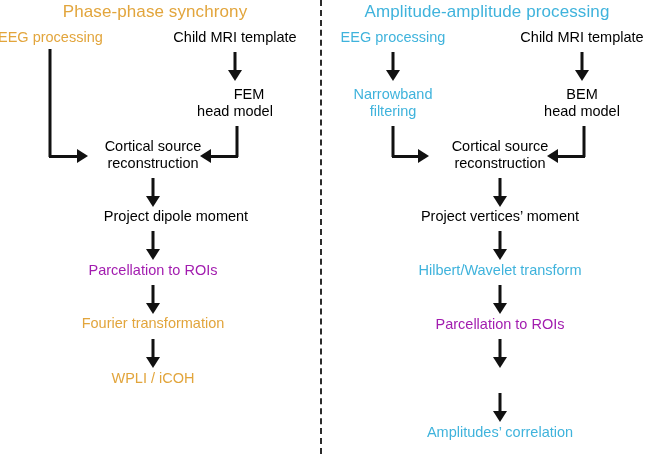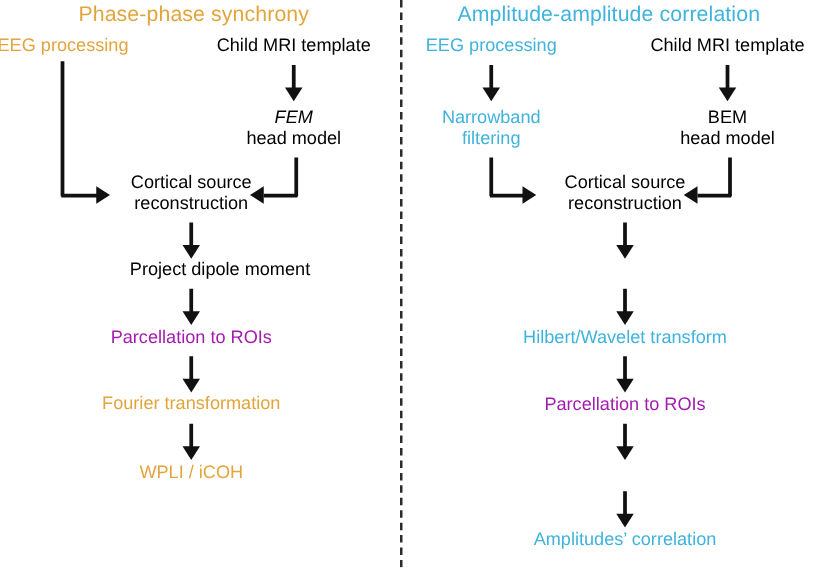--- a/index.html
+++ b/index.html
@@ -88,21 +88,21 @@
 
   <div class="node title c-orange" style="left:155px; top:2px;">Phase-phase synchrony</div>
 
   <div class="node left-anchor c-orange" style="left:-2px; top:29px;">EEG processing</div>
 
   <div class="node c-black" style="left:235px; top:29px;">Child MRI template</div>
 
   <div class="vline" style="left:235px; top:52px; height:20px;"></div>
   <div class="arrow-down" style="left:235px; top:70px;"></div>
 
-  <div class="node c-black" style="left:235px; top:86px;font-style:italic;">FEM</div>
+  <div class="node c-black" style="left:249px; top:86px;">FEM</div>
   <div class="node c-black" style="left:235px; top:103px;">head model</div>
 
   <div class="vline" style="left:50px; top:49px; height:108px;"></div>
   <div class="hline" style="left:49px; top:155px; width:30px;"></div>
   <div class="arrow-right" style="left:77px; top:149px;"></div>
 
   <div class="vline" style="left:237px; top:126px; height:31px;"></div>
   <div class="hline" style="left:211px; top:155px; width:27px;"></div>
   <div class="arrow-left" style="left:200px; top:149px;"></div>
 
@@ -124,21 +124,21 @@
 
   <div class="node c-orange" style="left:153px; top:315px;">Fourier transformation</div>
 
   <div class="vline" style="left:153px; top:339px; height:20px;"></div>
   <div class="arrow-down" style="left:153px; top:357px;"></div>
 
   <div class="node c-orange" style="left:153px; top:370px;">WPLI / iCOH</div>
 
   <div class="divider" style="left:320px;"></div>
 
-  <div class="node title c-blue" style="left:487px; top:2px;">Amplitude-amplitude correlation</div>
+  <div class="node title c-blue" style="left:487px; top:2px;">Amplitude-amplitude processing</div>
 
   <div class="node c-blue" style="left:393px; top:29px;">EEG processing</div>
 
   <div class="node c-black" style="left:582px; top:29px;">Child MRI template</div>
 
   <div class="vline" style="left:393px; top:52px; height:20px;"></div>
   <div class="arrow-down" style="left:393px; top:70px;"></div>
 
   <div class="node c-blue" style="left:393px; top:86px;">Narrowband</div>
   <div class="node c-blue" style="left:393px; top:103px;">filtering</div>
@@ -156,20 +156,21 @@
   <div class="vline" style="left:584px; top:126px; height:31px;"></div>
   <div class="hline" style="left:558px; top:155px; width:27px;"></div>
   <div class="arrow-left" style="left:547px; top:149px;"></div>
 
   <div class="node c-black" style="left:500px; top:138px;">Cortical source</div>
   <div class="node c-black" style="left:500px; top:155px;">reconstruction</div>
 
   <div class="vline" style="left:500px; top:178px; height:20px;"></div>
   <div class="arrow-down" style="left:500px; top:196px;"></div>
 
+  <div class="node c-black" style="left:500px; top:208px;">Project vertices’ moment</div>
 
   <div class="vline" style="left:500px; top:231px; height:20px;"></div>
   <div class="arrow-down" style="left:500px; top:249px;"></div>
 
   <div class="node c-blue" style="left:500px; top:262px;">Hilbert/Wavelet transform</div>
 
   <div class="vline" style="left:500px; top:285px; height:20px;"></div>
   <div class="arrow-down" style="left:500px; top:303px;"></div>
 
   <div class="node c-gray" style="left:500px; top:316px;">Parcellation to ROIs</div>

